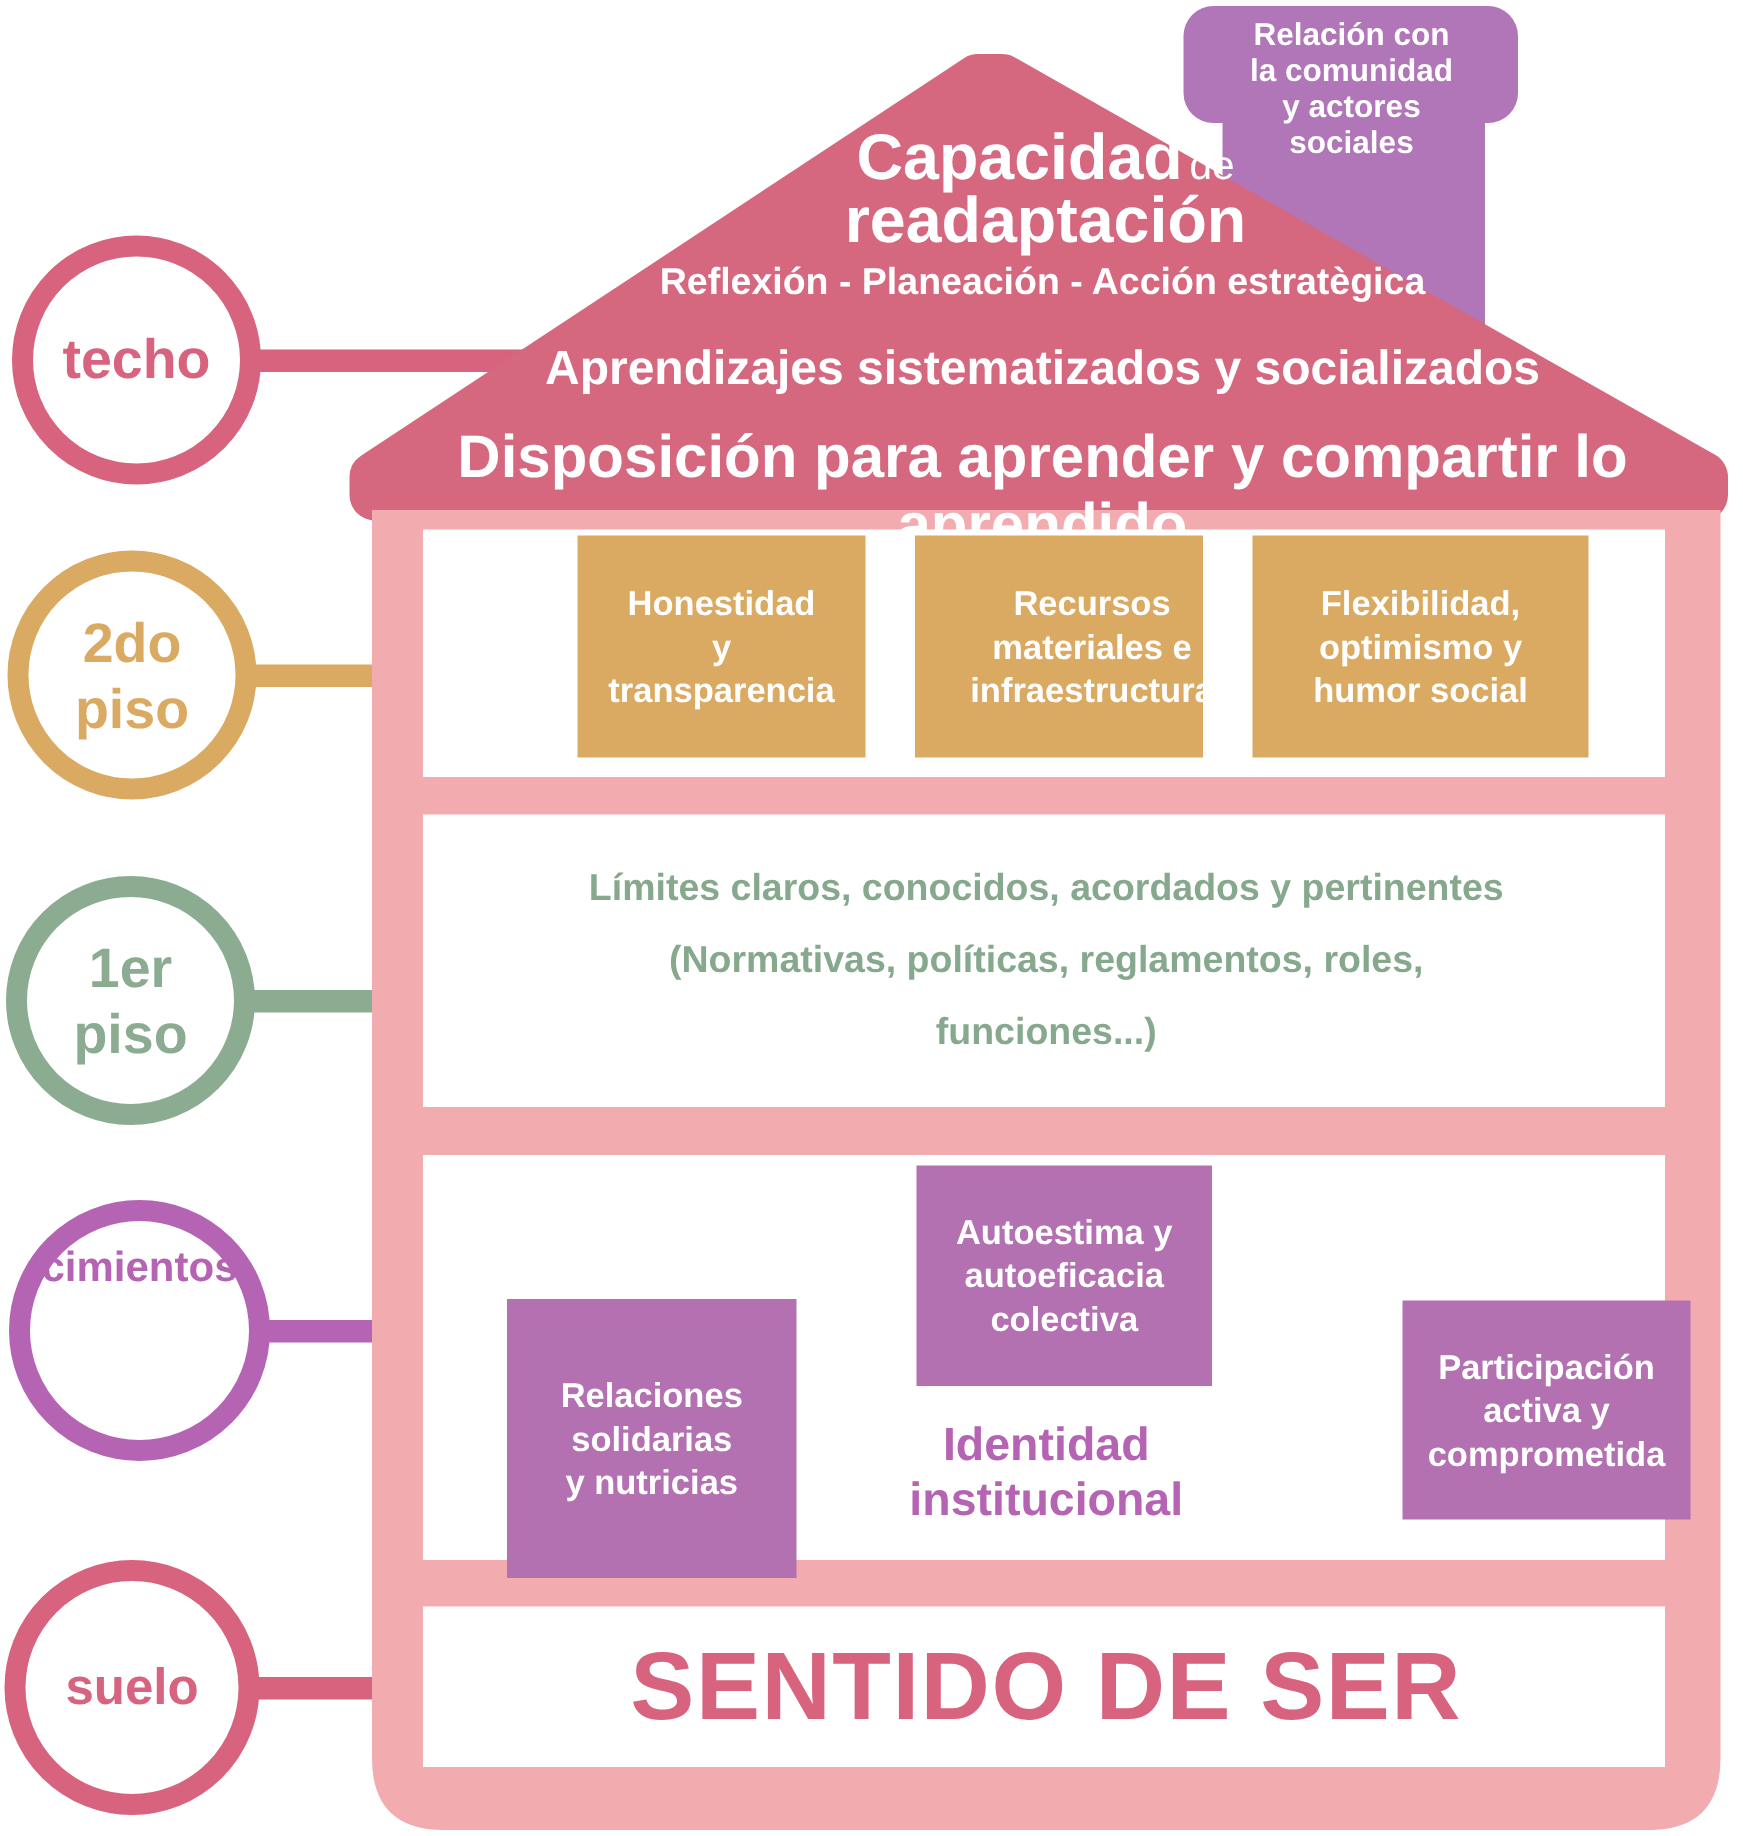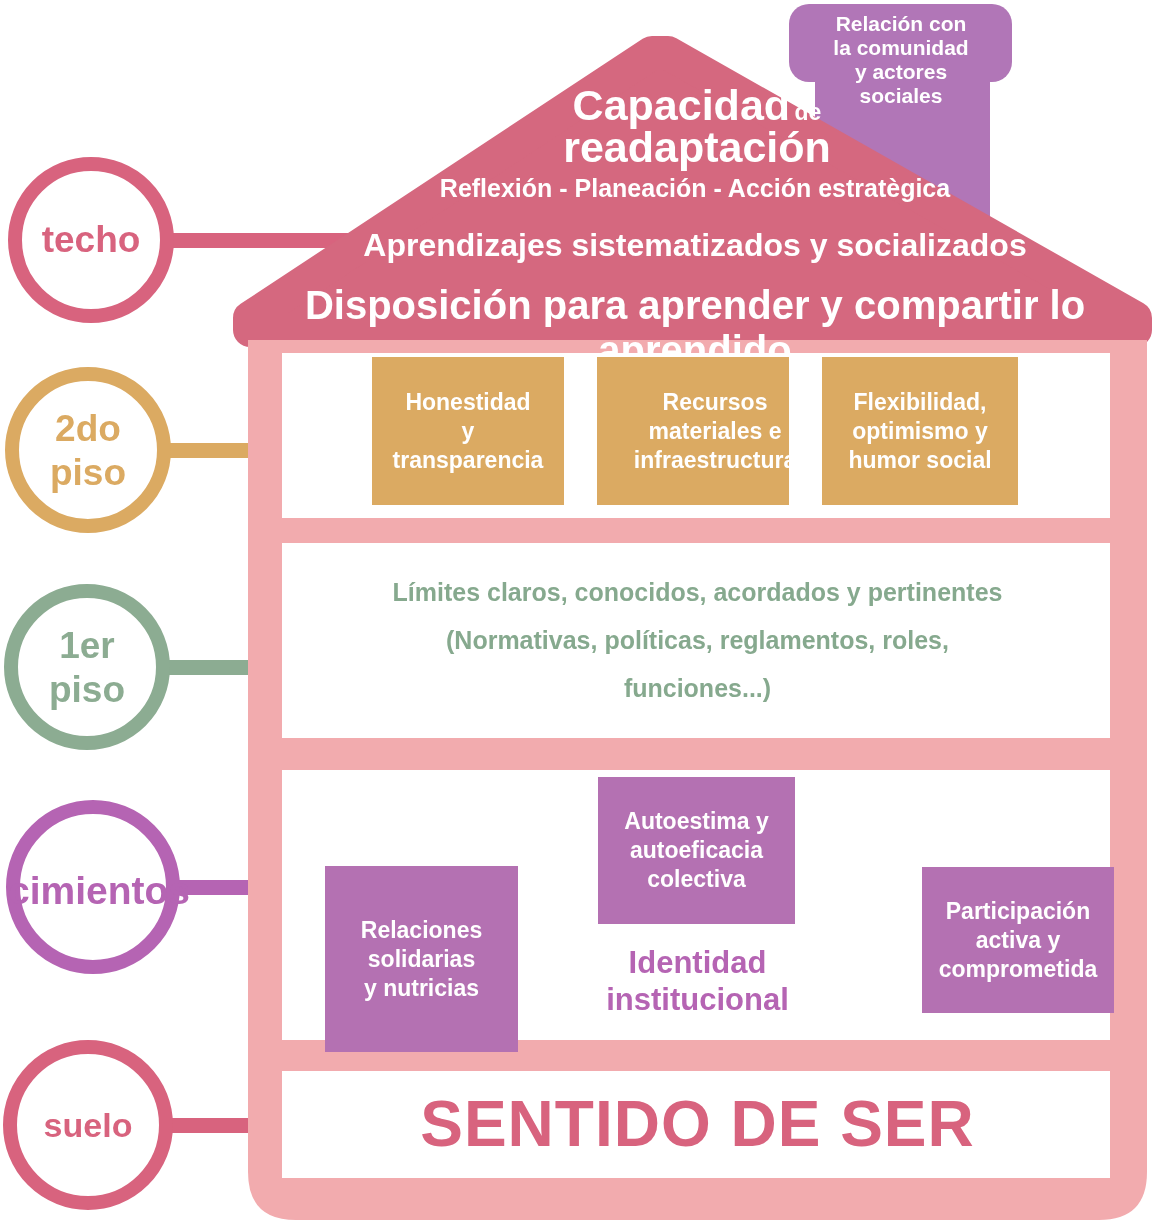--- a/index.html
+++ b/index.html
@@ -29,41 +29,41 @@
   .circ.gold{stroke:var(--gold);}
   .circ.green{stroke:var(--green);}
   .circ.purple{stroke:var(--purpletext);}
 
   .chimney-label{
     left:795px;top:12px;width:212px;color:#fff;font-size:21px;font-weight:700;
     line-height:24px;
   }
   .roof-title{left:447px;top:84px;width:500px;color:#fff;}
   .roof-title .big{font-size:43px;font-weight:700;line-height:42px;}
-  .roof-title .small{font-size:23px;font-weight:700;}
+  .roof-title .small{font-size:27px;font-weight:400;}
   .roof-sub{left:345px;top:174px;width:700px;color:#fff;font-size:25px;font-weight:700;}
   .roof-l3{left:295px;top:227px;width:800px;color:#fff;font-size:32px;font-weight:700;}
   .roof-l4{left:245px;top:283px;width:900px;color:#fff;font-size:40px;font-weight:700;}
 
   .side-label{font-weight:700;}
   .lbl-techo{left:16px;top:219px;width:150px;font-size:37px;color:var(--pink);}
   .lbl-2do{left:13px;top:407px;width:150px;font-size:37px;line-height:44px;color:var(--gold);}
   .lbl-1er{left:12px;top:624px;width:150px;font-size:37px;line-height:44px;color:var(--green);}
-  .lbl-cim{left:8px;top:869px;width:170px;font-size:39px;color:var(--purpletext);}
+  .lbl-cim{left:8px;top:829px;width:170px;font-size:28px;color:var(--purpletext);}
   .lbl-suelo{left:13px;top:1106px;width:150px;font-size:34px;color:var(--pink);}
 
   .box{
     display:flex;align-items:center;justify-content:center;
-    color:#fff;font-size:23px;font-weight:700;line-height:29px;
+    color:#fff;font-size:23px;font-weight:700;line-height:29px;margin-left:13px;
   }
   .box.gold{background:var(--gold);}
   .box.purple{background:var(--purple);}
   .b-hon{left:372px;top:357px;width:192px;height:148px;}
   .b-rec{left:597px;top:357px;width:192px;height:148px;padding-left:44px;}
-  .b-fle{left:822px;top:357px;width:196px;height:148px;}
+  .b-fle{left:822px;top:357px;width:224px;height:148px;}
   .b-rel{left:325px;top:866px;width:193px;height:186px;}
   .b-aut{left:598px;top:777px;width:197px;height:147px;}
   .b-par{left:922px;top:867px;width:192px;height:146px;}
 
   .limits-text{
     left:300px;top:568px;width:795px;color:var(--greentext);
     font-size:25px;font-weight:700;line-height:48px;
   }
   .identity-caption{
     left:560px;top:944px;width:275px;color:var(--purpletext);

